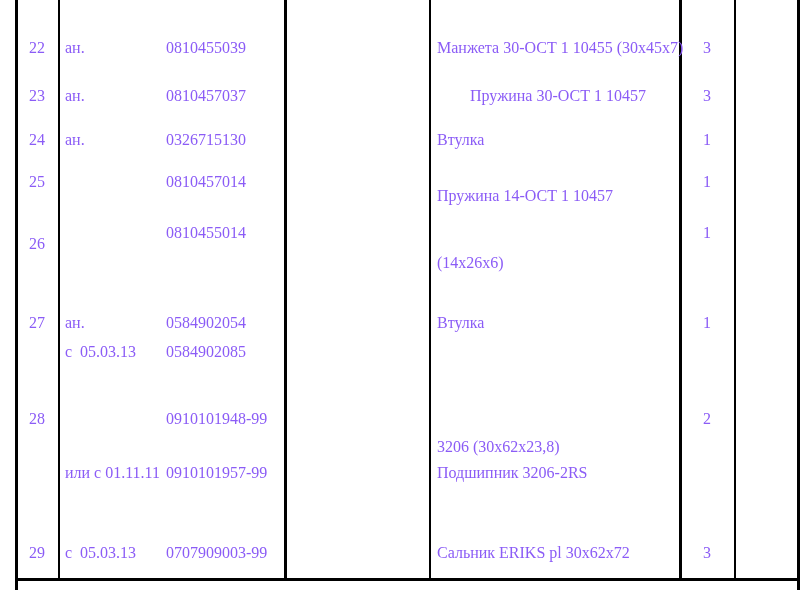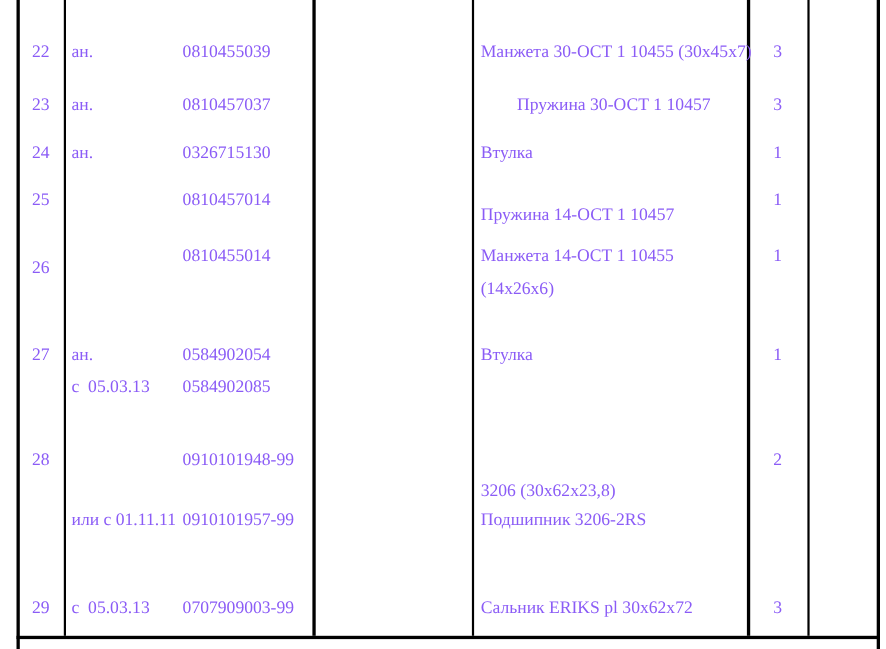--- a/index.html
+++ b/index.html
@@ -74,21 +74,20 @@
   <div class="cell desc" style="top:130px;">Втулка</div>
   <div class="cell qty" style="top:130px;">1</div>
 
   <div class="cell num" style="top:172px;">25</div>
   <div class="cell part" style="top:172px;">0810457014</div>
   <div class="cell desc" style="top:172px;margin-top:14px;">Пружина 14-ОСТ 1 10457</div>
   <div class="cell qty" style="top:172px;">1</div>
 
   <div class="cell num" style="top:234px;">26</div>
   <div class="cell part" style="top:223px;">0810455014</div>
-  <div class="cell desc" style="top:223px;">Манжета 14-ОСТ 1 10455</div>
   <div class="cell desc" style="top:253px;">(14х26х6)</div>
   <div class="cell qty" style="top:223px;">1</div>
 
   <div class="cell num" style="top:313px;">27</div>
   <div class="cell ann" style="top:313px;">ан.</div>
   <div class="cell part" style="top:313px;">0584902054</div>
   <div class="cell desc" style="top:313px;">Втулка</div>
   <div class="cell qty" style="top:313px;">1</div>
   <div class="cell ann" style="top:342px;">с  05.03.13</div>
   <div class="cell part" style="top:342px;">0584902085</div>

